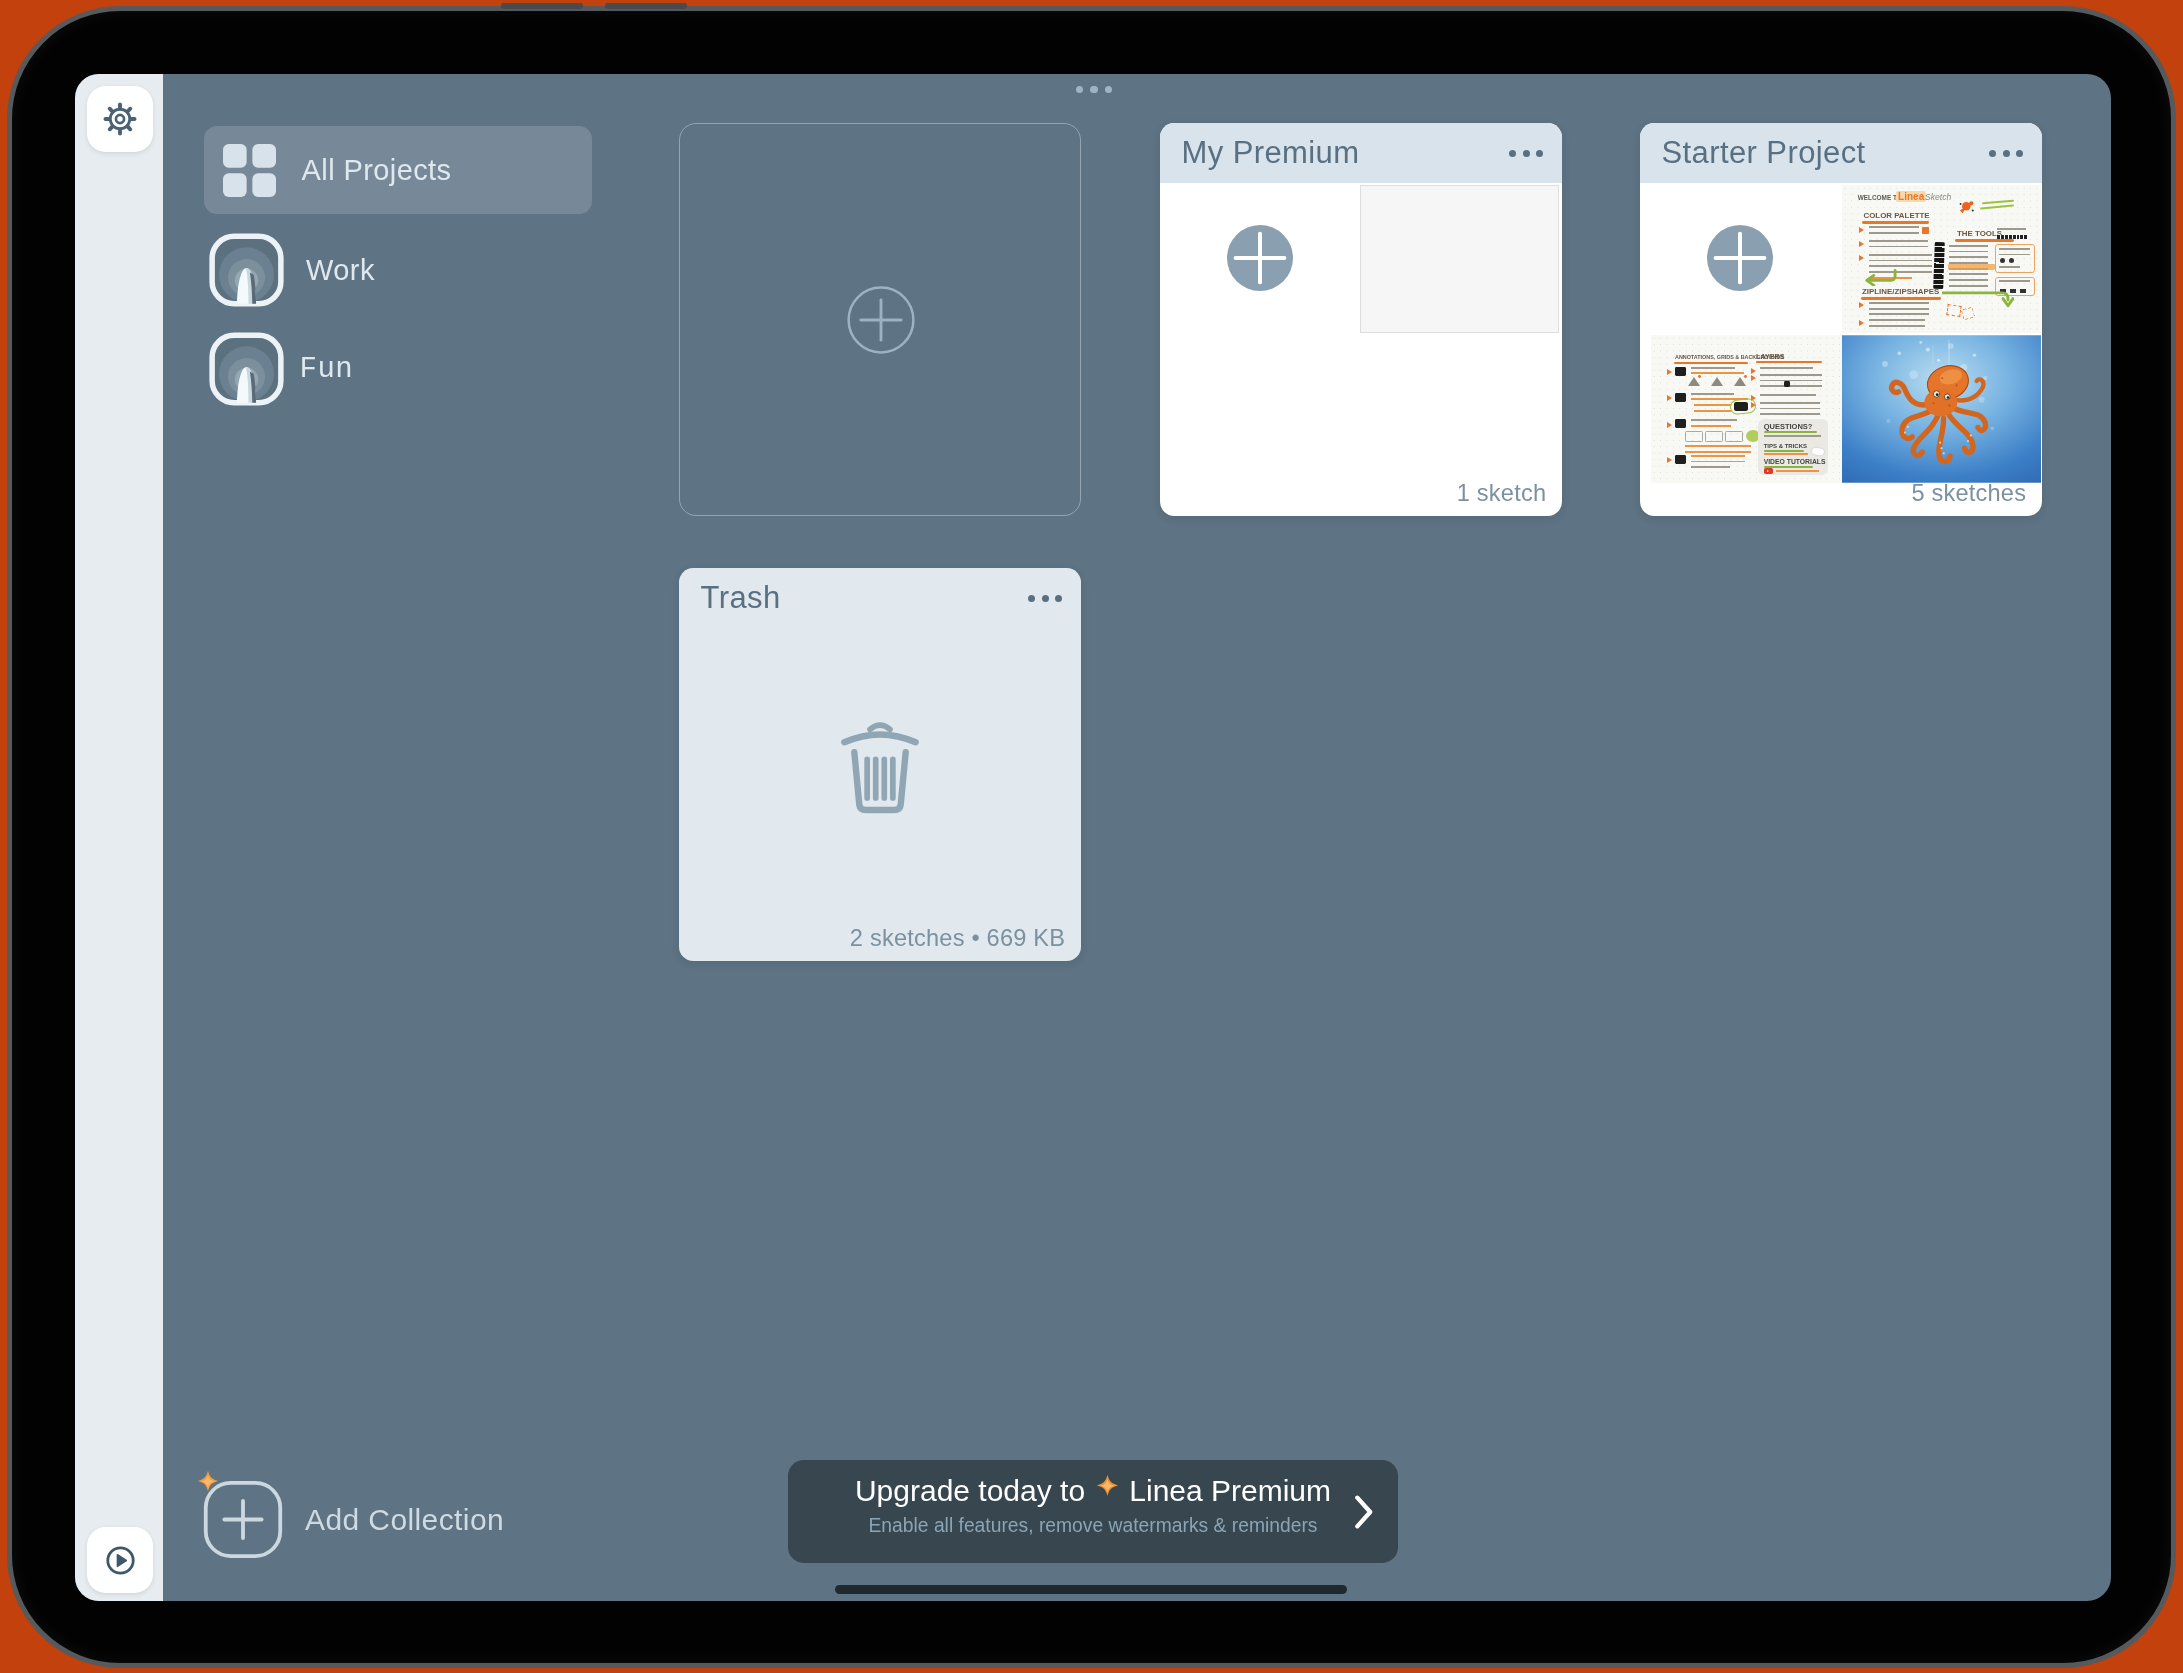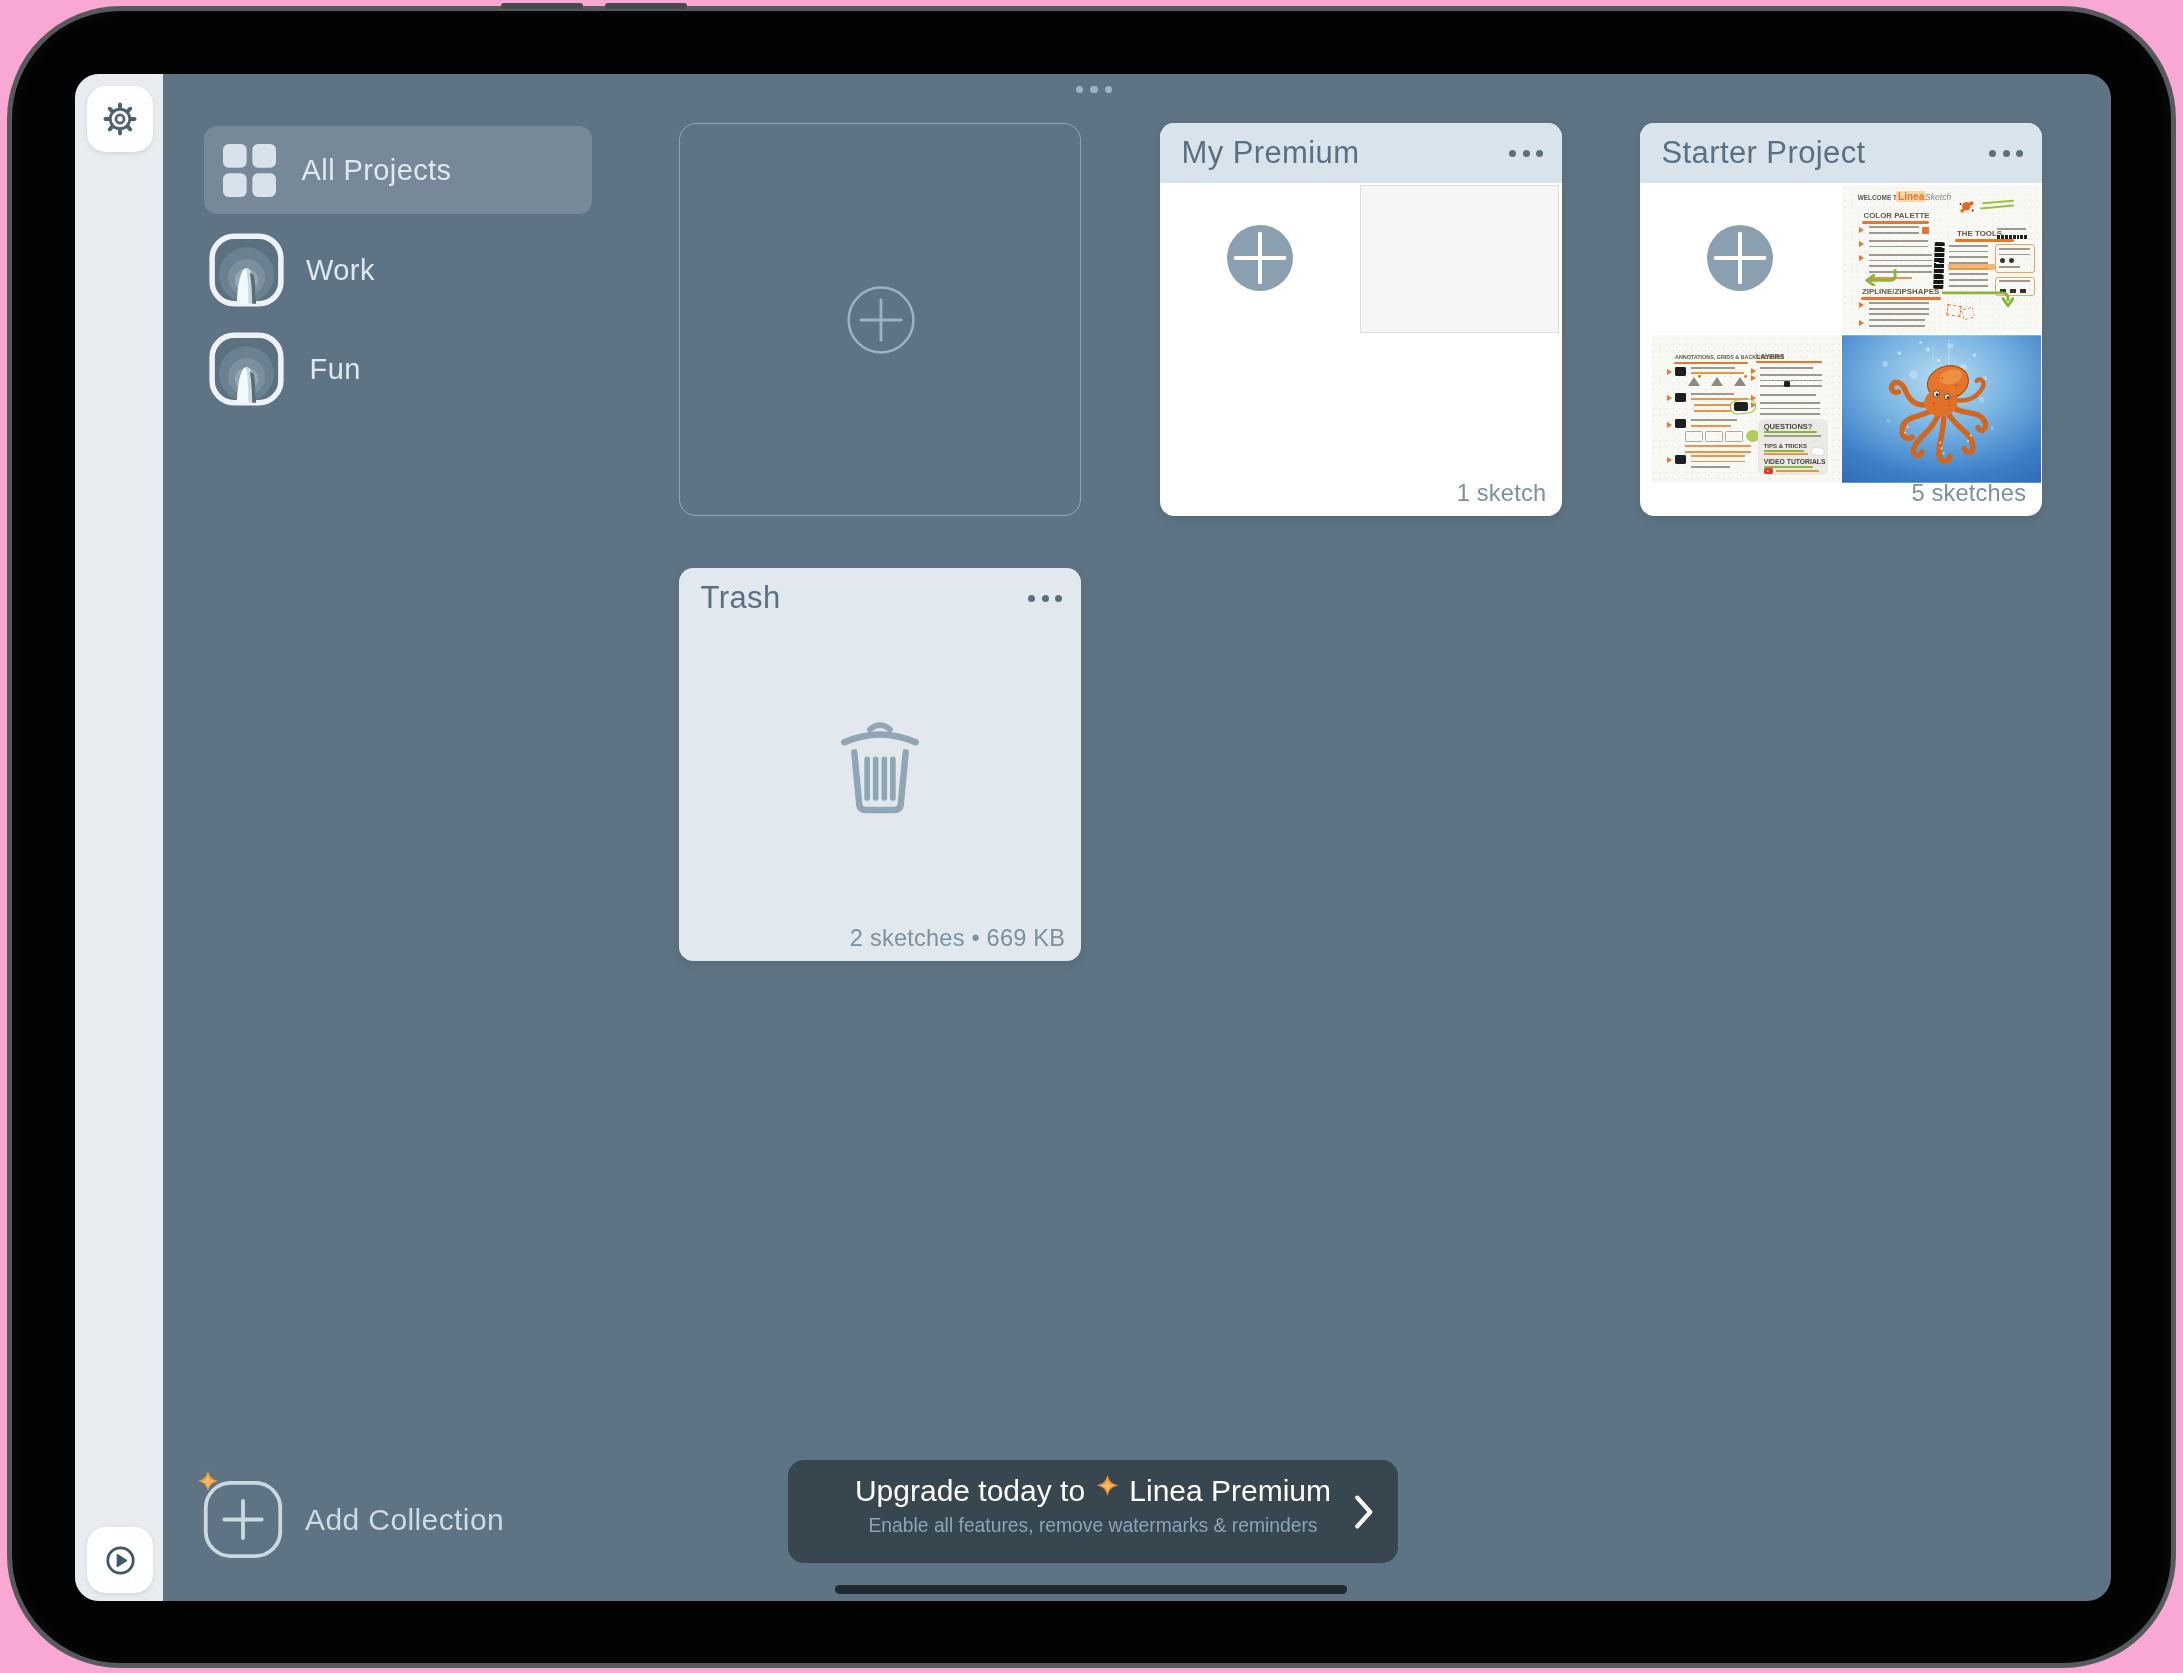--- a/index.html
+++ b/index.html
@@ -1,17 +1,17 @@
 <!DOCTYPE html>
 <html style="font-size:11.5px"><head>
 <meta charset="utf-8">
 <style>
   html,body{margin:0;padding:0;background:#000;width:2183px;height:1673px;
     font-family:"Liberation Sans", sans-serif;-webkit-font-smoothing:antialiased;}
-  .stage{position:relative;width:2183px;height:1673px;overflow:hidden;background:#f9a8d4;}
+  .stage{position:relative;width:2183px;height:1673px;overflow:hidden;background:#c2410c;}
   
   .frame{position:absolute;left:7.2px;top:5.7px;width:2169px;height:1662px;box-sizing:border-box;
     border:5px solid #565a5d;border-radius:113px;background:#020202;
     box-shadow:inset 0 0 18.6px rgba(255,255,255,.06);}
   .hw-btn{position:absolute;top:2.9px;width:82px;height:5.7px;border-radius:2.9px;background:#474b4e;}
   .screen{position:absolute;left:75px;top:74px;width:2036px;height:1527px;background:#5e7383;
     border-radius:24px;overflow:hidden;}
   
   .handle{position:absolute;left:1001px;top:12px;display:flex;gap:7.2px;}
   .handle i{width:7.2px;height:7.2px;border-radius:50%;background:#9db4c4;}
@@ -122,21 +122,21 @@
             <circle cx="28" cy="33" r="13.5" fill="#7b8f9d"></circle>
             <circle cx="28" cy="35" r="8.5" fill="#93a6b2"></circle>
           <path d="M21 55 C21 36 24.5 26 28 26 C31.5 26 35 36 35 55 Z" fill="#f4f9fb"></path>
           <path d="M28 26 C31.5 26 35 36 35 55 L29.5 55 C29.5 40 28.8 30 27.4 26.2 Z" fill="#c9d9e2"></path>
           <path d="M33.2 31 C34.4 37 35 45 35 55 L32.2 55 C32.2 44 31.4 35 30.4 29.4 Z" fill="#5a6b76"></path>
         </g>
       </svg>
       <span class="navlabel">Work</span>
     </div>
 
-    <div class="nav-row" style="left:129px;top:252px;width:358px;height:86px;padding-left:3.6px;gap:25px;box-sizing:border-box;">
+    <div class="nav-row" style="left:129px;top:252px;width:358px;height:86px;padding-left:3.6px;gap:15px;box-sizing:border-box;font-family:Liberation Mono, monospace;">
       <svg width="77" height="76" viewBox="0 0 56 55">
         <defs>
             <clipPath id="sqF">
               <rect x="3" y="3" width="50" height="49" rx="16"></rect>
             </clipPath>
           </defs>
         <rect x="3" y="3" width="50" height="49" rx="16" fill="#5b717f" stroke="#ecf2f6" stroke-width="4"></rect>
         <g clip-path="url(#sqF)">
           <circle cx="28" cy="31" r="20" fill="#6b8090"></circle>
             <circle cx="28" cy="33" r="13.5" fill="#7b8f9d"></circle>

